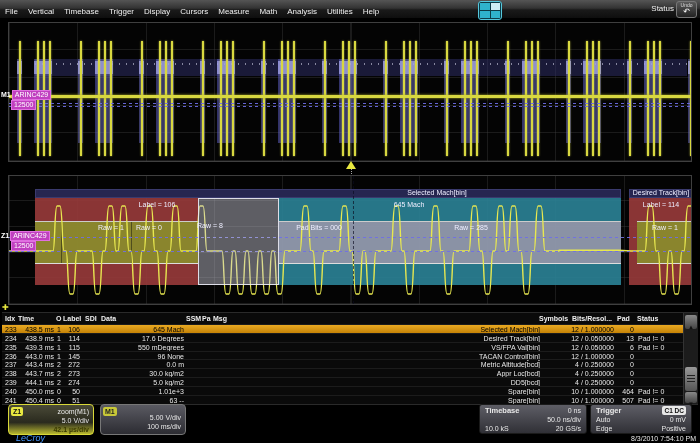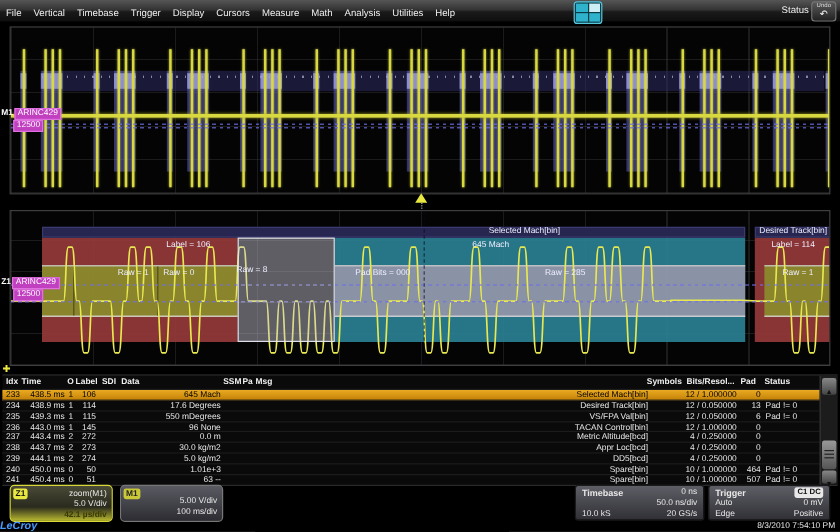--- a/index.html
+++ b/index.html
@@ -85,21 +85,21 @@
   #tabmark{position:absolute;left:2px;top:303px;color:#e8e840;font-size:8px;z-index:5;}
   
   .descbox{position:absolute;top:404px;width:86px;height:31px;border-radius:4px;box-sizing:border-box;
            font-size:7px;line-height:9px;text-align:right;padding:2px 4px 0 4px;}
   #z1box{left:8px;background:linear-gradient(#4a4a38 0%,#2a2a1e 60%,#b8b830 100%);border:1px solid #d8d838;}
   #m1box{left:100px;background:linear-gradient(#5a5a62,#2c2c32);border:1px solid #777;}
   .badge{position:absolute;left:2px;top:2px;font-size:7px;font-weight:bold;padding:0 2px;border-radius:2px;}
   #z1box .badge{background:#e8e840;color:#111;}
   #m1box .badge{background:#c8c838;color:#222;}
   #z1box .l3{color:#3a3a00;font-weight:bold;}
-  #logo{position:absolute;left:0;top:433px;font-size:9px;font-weight:bold;font-style:italic;
+  #logo{position:absolute;left:16px;top:433px;font-size:9px;font-weight:normal;font-style:italic;
         color:#4a9aff;border-bottom:1px solid #4a9aff;}
   .statbox{position:absolute;top:404px;height:30px;border-radius:3px;box-sizing:border-box;
            background:linear-gradient(#5e5e66,#303036);border:1px solid #1a1a1a;
            font-size:7px;line-height:9px;padding:1px 5px;}
   #tbbox{left:479px;width:108px;}
   #trbox{left:590px;width:102px;}
   .srow{display:flex;justify-content:space-between;}
   .stitle{font-weight:bold;font-size:7.5px;}
   #trbadge{background:#e8e8e8;color:#111;border-radius:2px;padding:0 2px;font-size:6.5px;font-weight:bold;}
   #datetime{position:absolute;right:4px;top:435px;font-size:7px;color:#e8e8e8;}

